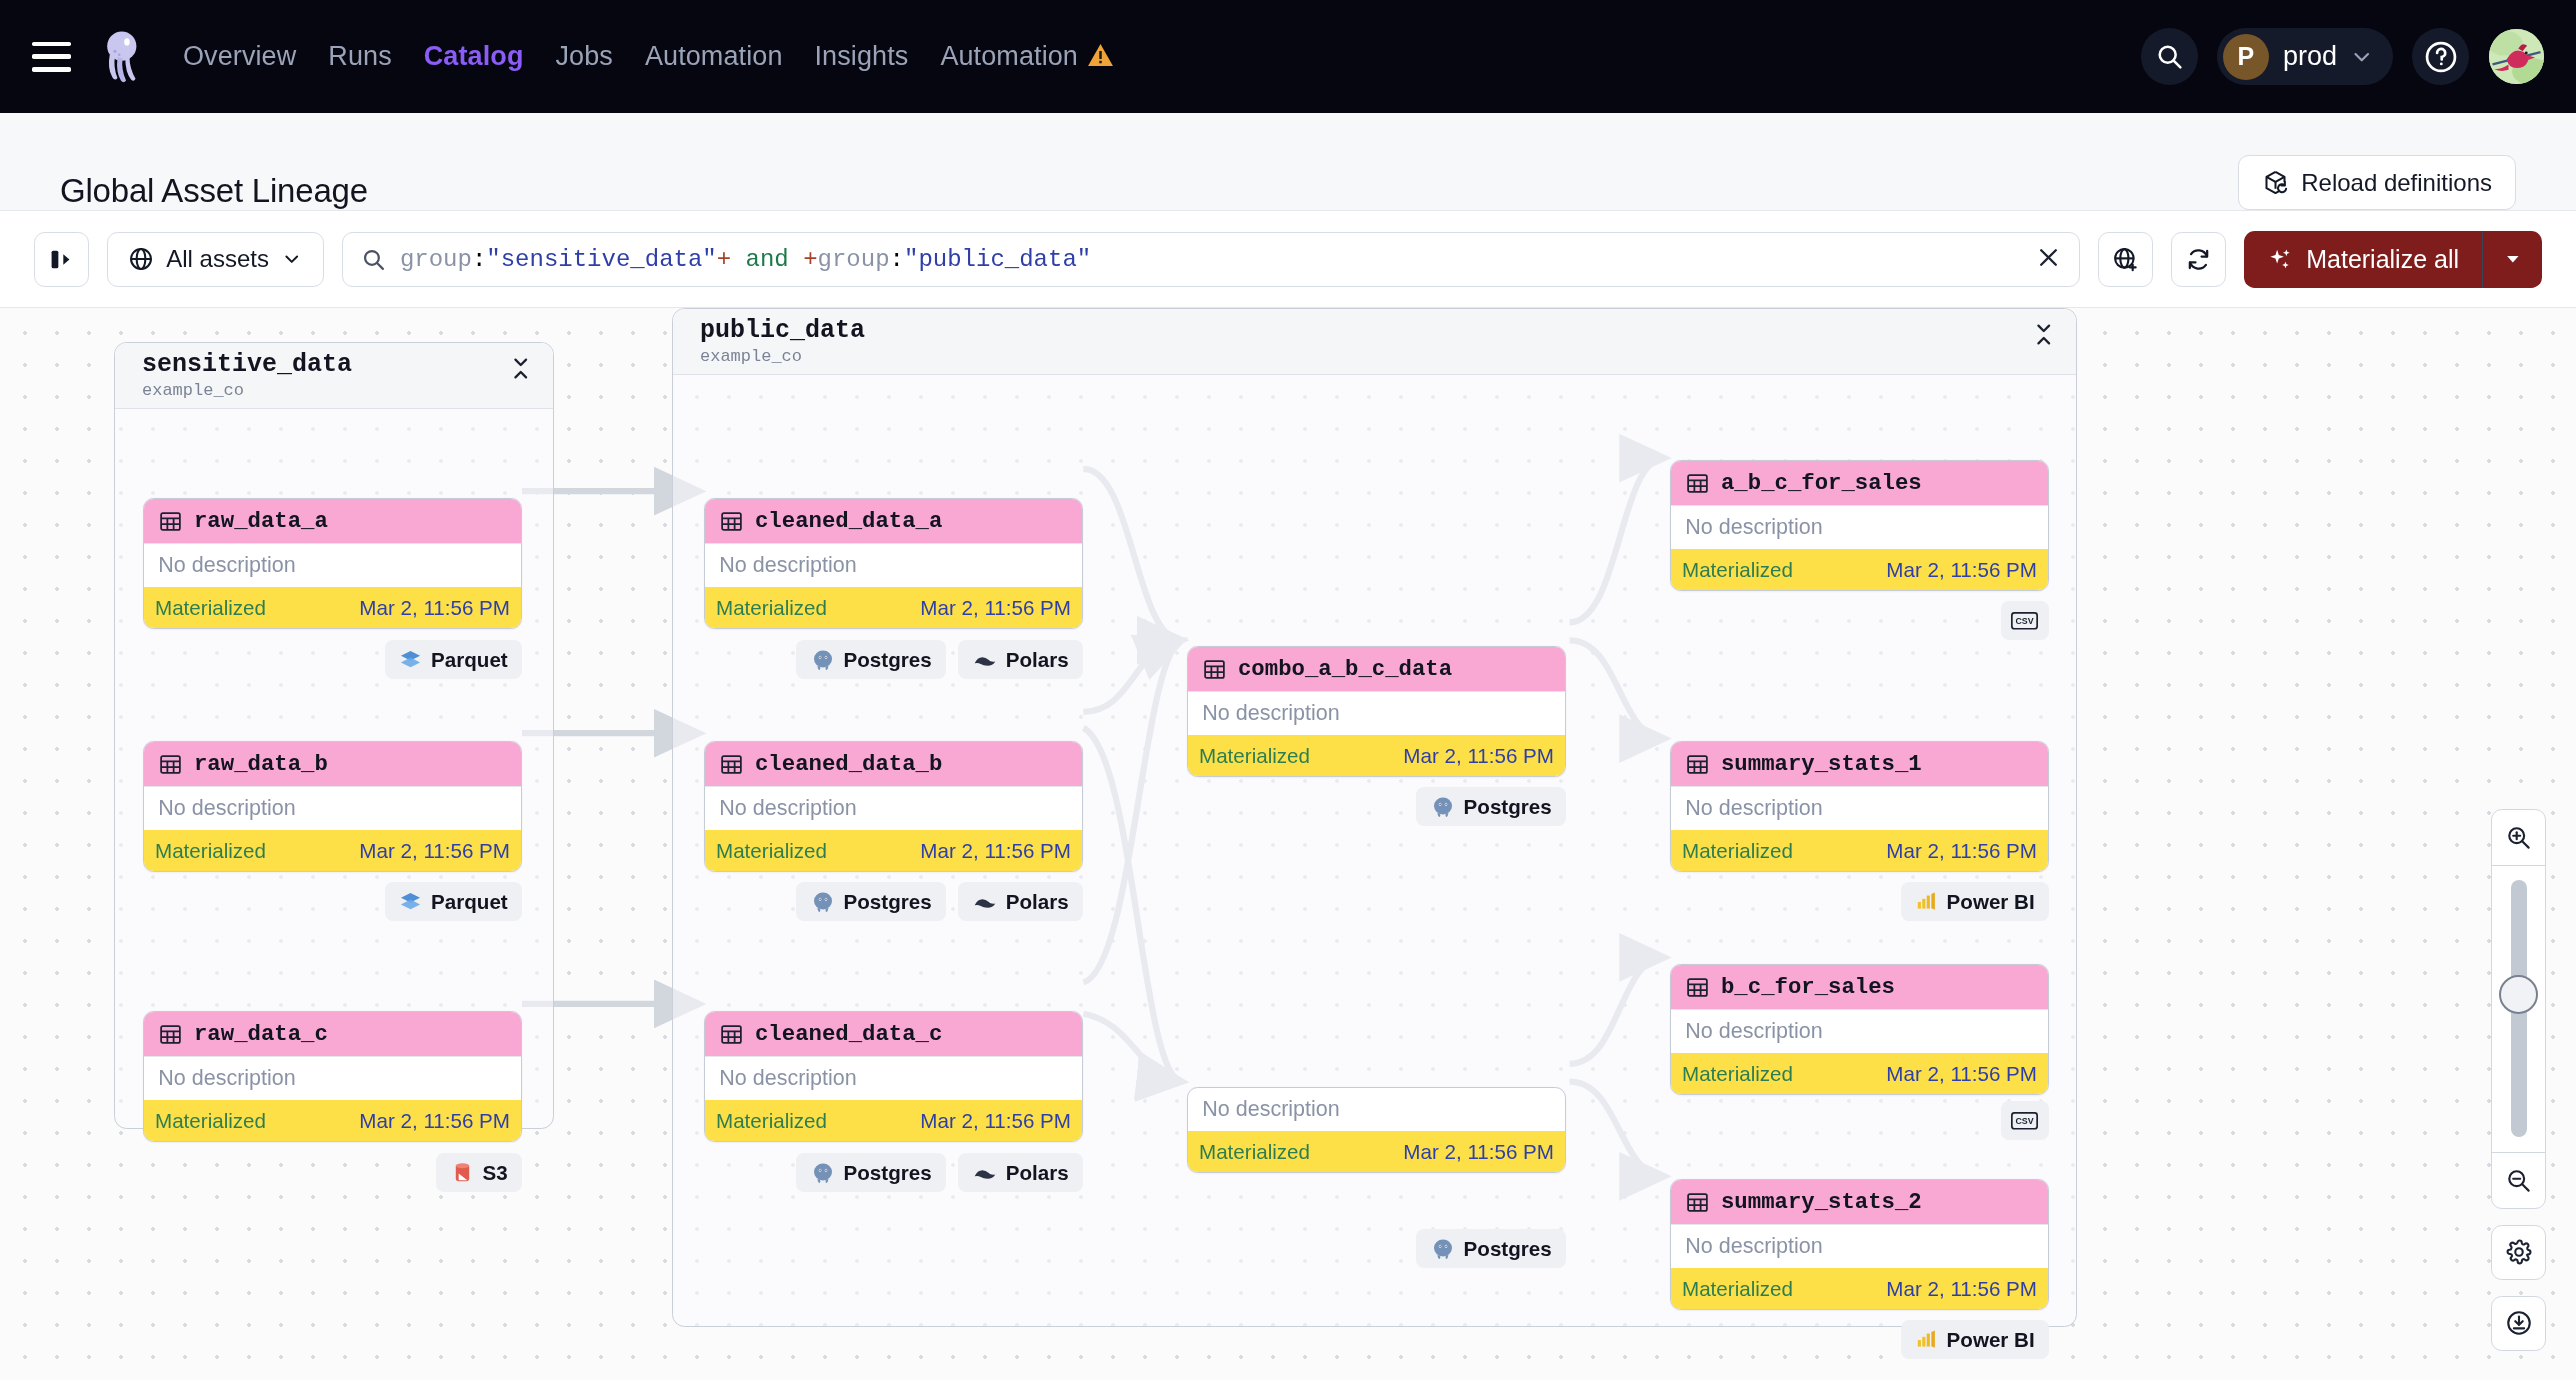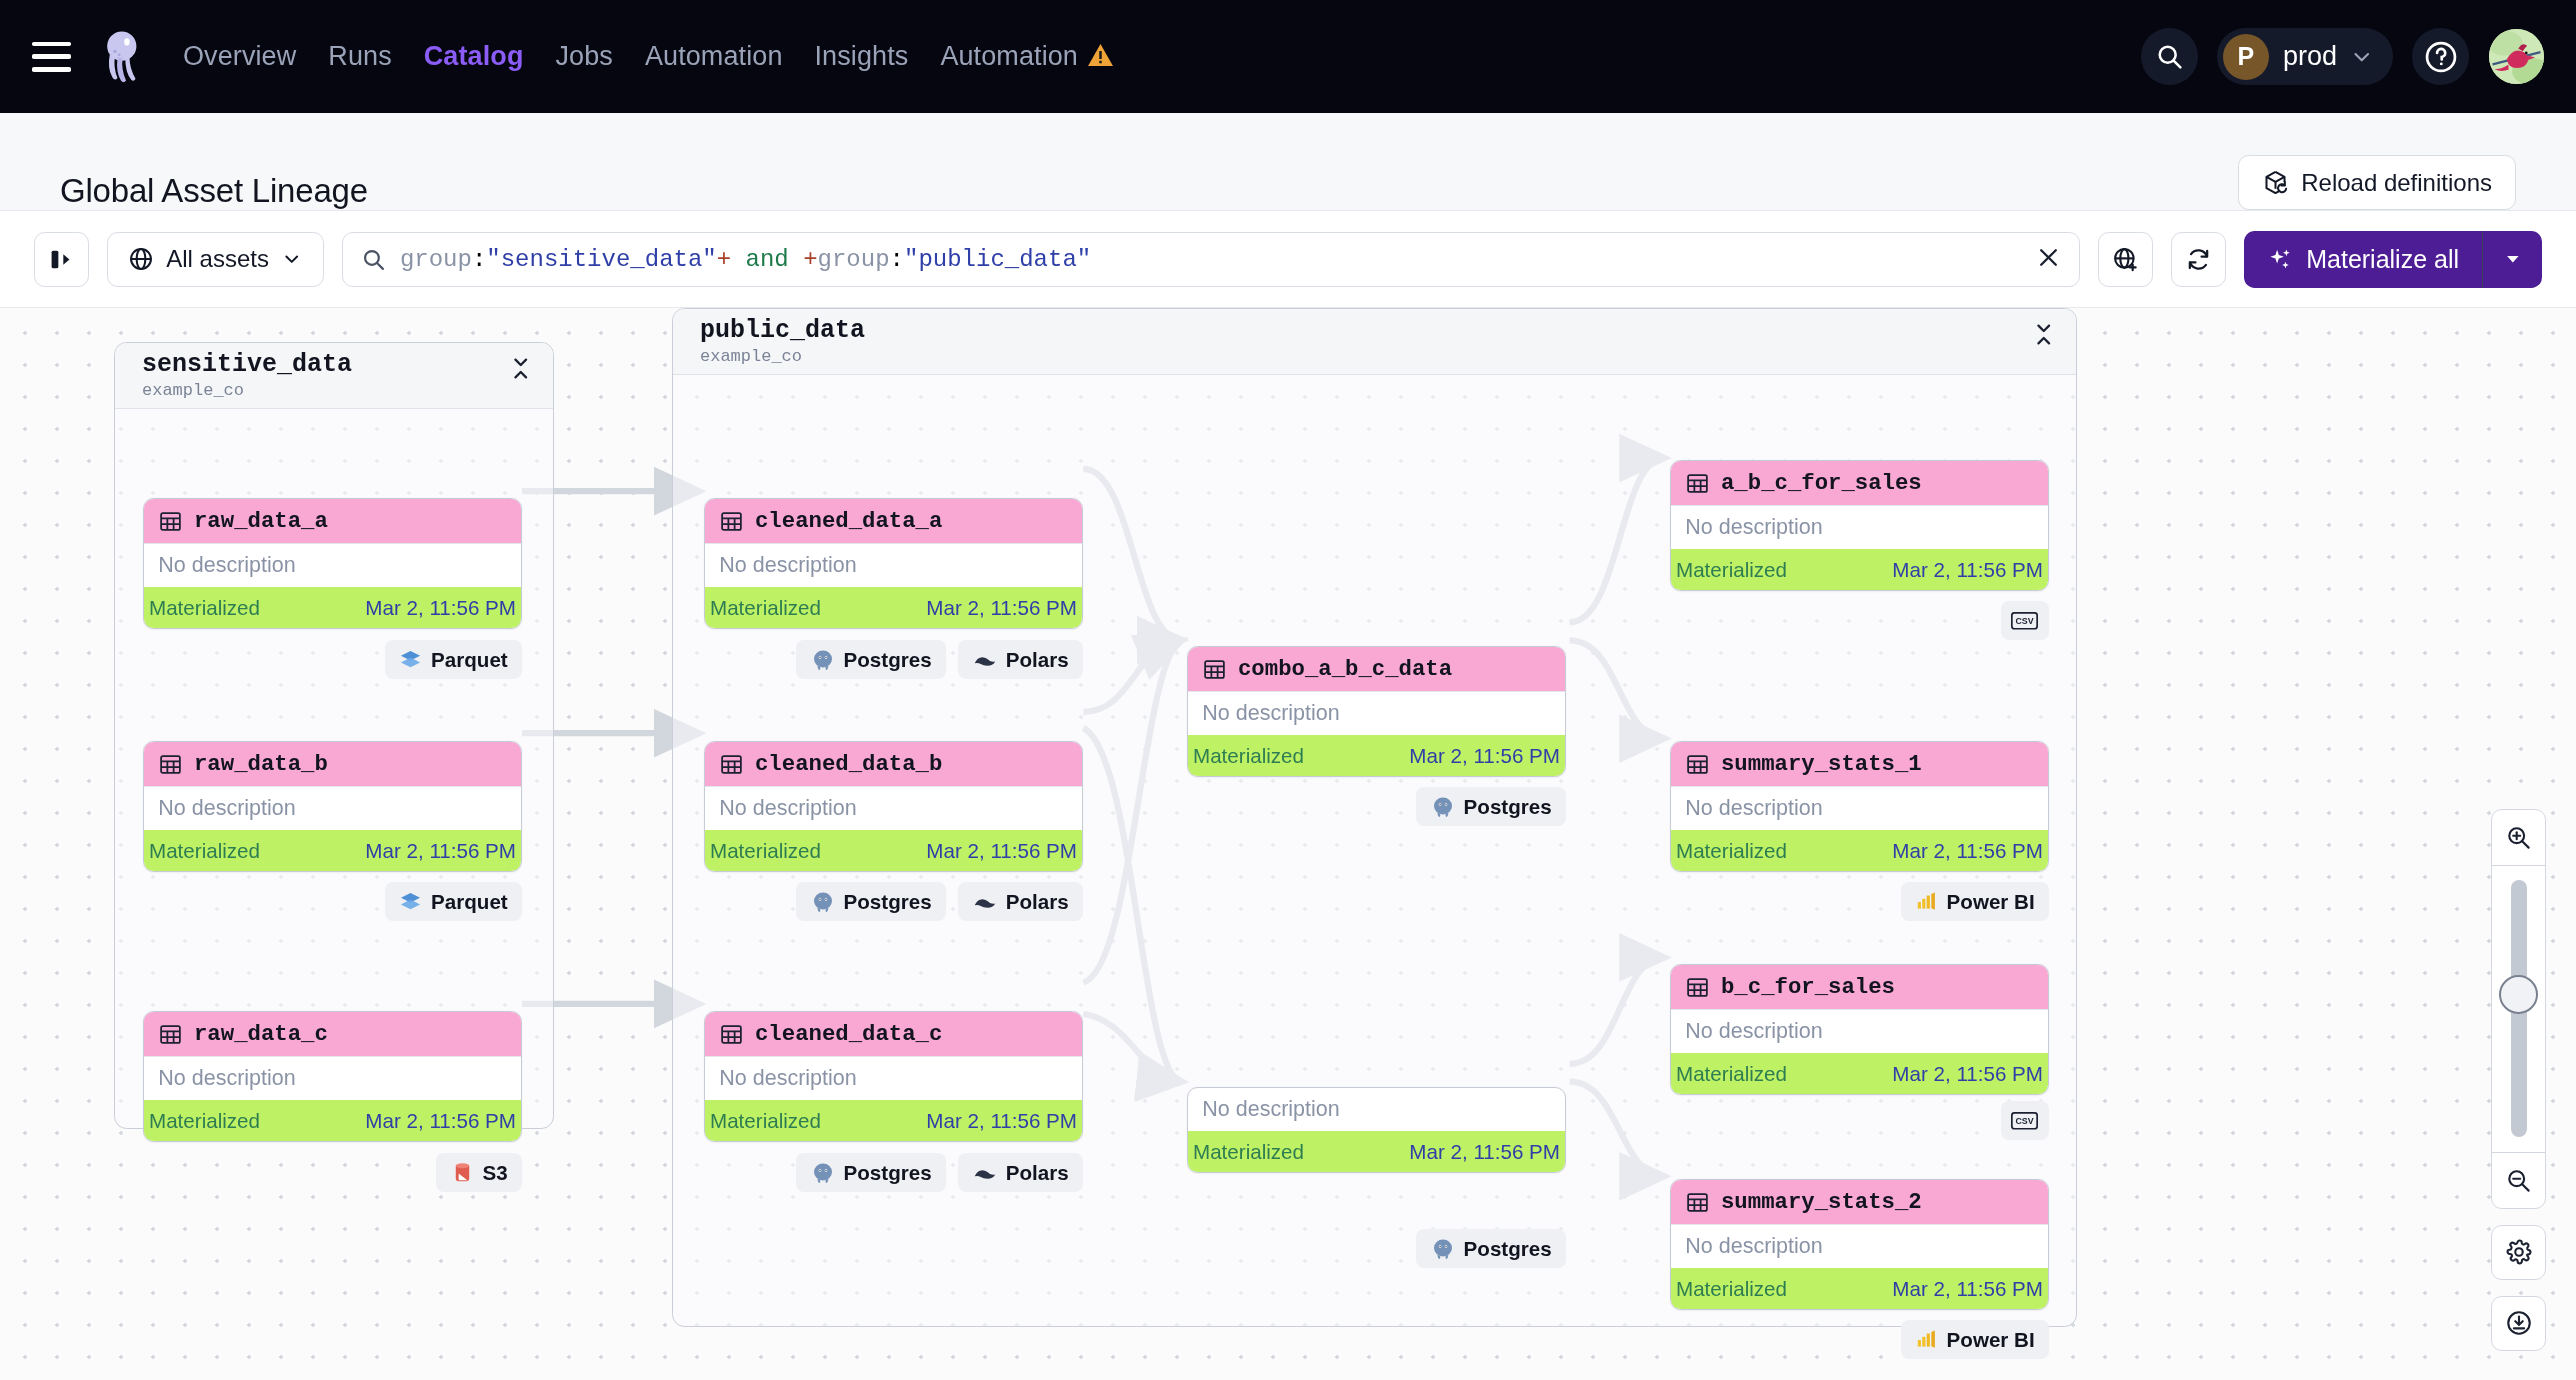--- a/index.html
+++ b/index.html
@@ -53,21 +53,21 @@
     flex: 1; height:55px; border:0.9px solid #d8dce3; border-radius:10.7px; background:#fff;
     display:flex; align-items:center; gap:14.3px; padding: 0 18px; min-width:0;
   }
   .q { font-family:"Liberation Mono", monospace; font-size:24px; white-space:nowrap; }
   .q .k   { color:#8a93a6; }
   .q .s   { color:#2f3fa8; }
   .q .op  { color:#a8412a; }
   .q .and { color:#1e7a4b; }
   .q-clear{ margin-left:auto; cursor:pointer; padding-left:18px;}
   .mat-btn {
-    height:57px; background:#4c1d95; border-radius:10.7px; display:flex; align-items:center;
+    height:57px; background:#7f1d1d; border-radius:10.7px; display:flex; align-items:center;
     color:#fff; font-size:25px; cursor:pointer; overflow:hidden;
   }
   .mat-btn .lbl { display:flex; align-items:center; gap:12.5px; padding: 0 23px; }
   .mat-btn .sep { width:0.9px; height:57px; background:#3a4158; }
   .mat-btn .caret { padding: 0 19.7px; display:flex; align-items:center;}
 
   
   #canvas {
     position:relative; width:2576px; height: calc(1380px - 113px - 98px - 97px);
     background-color:#fbfbfc;
@@ -83,21 +83,21 @@
     border-radius:11.6px 11.6px 0 0; padding: 9px 21.5px 0 27px; display:flex; align-items:flex-start;
   }
   .group-name { font-family:"Liberation Mono", monospace; font-size:25px; font-weight:700; color:#121420; line-height:1.05;}
   .group-sub  { font-family:"Liberation Mono", monospace; font-size:17px; color:#7a8396; margin-top:2.7px;}
   .group-collapse { margin-left:auto; cursor:pointer; padding-top:5.4px;}
 
   .node { position:absolute; width:379px; border:0.9px solid #c6ccd6; border-radius:10.7px; background:#fff; box-shadow: 0 0.9px 1.8px rgba(16,24,40,.05); overflow:hidden;}
   .node-head { height:45px; background:#f9a8d4; border-bottom:0.9px solid #e3e6eb; display:flex; align-items:center; gap:10.7px; padding: 0 14.3px;}
   .node-name { font-family:"Liberation Mono", monospace; font-size:22.3px; font-weight:700; color:#121420; white-space:nowrap;}
   .node-desc { height:43px; display:flex; align-items:center; padding:0 14.3px; font-size:21.5px; color:#8a93a6;}
-  .node-status { height:41px; background:#bef264; display:flex; align-items:center; padding:0 5px; font-size:20.6px;}
+  .node-status { height:41px; background:#fde047; display:flex; align-items:center; padding:0 11px; font-size:20.6px;}
   .node-status .mz { color:#2e7d52; }
   .node-status .ts { margin-left:auto; color:#2f3fa8; }
 
   .tagrow { position:absolute; display:flex; gap:12.5px; justify-content:flex-end; }
   .tag { height:39px; background:#eef0f3; border-radius:8px; display:flex; align-items:center; gap:9px; padding:0 14.3px; font-size:20.6px; font-weight:700; color:#121420; cursor:pointer;}
   .tag.iconly { padding: 0 10.7px; }
 
   
   .zoomstack { position:absolute; right:30px; top:501px; display:flex; flex-direction:column; gap:16px; align-items:center;}
   .zoomgroup { width:55px; border:0.9px solid #d3d8e0; border-radius:10.7px; background:#fff; overflow:hidden; display:flex; flex-direction:column; align-items:center;}

